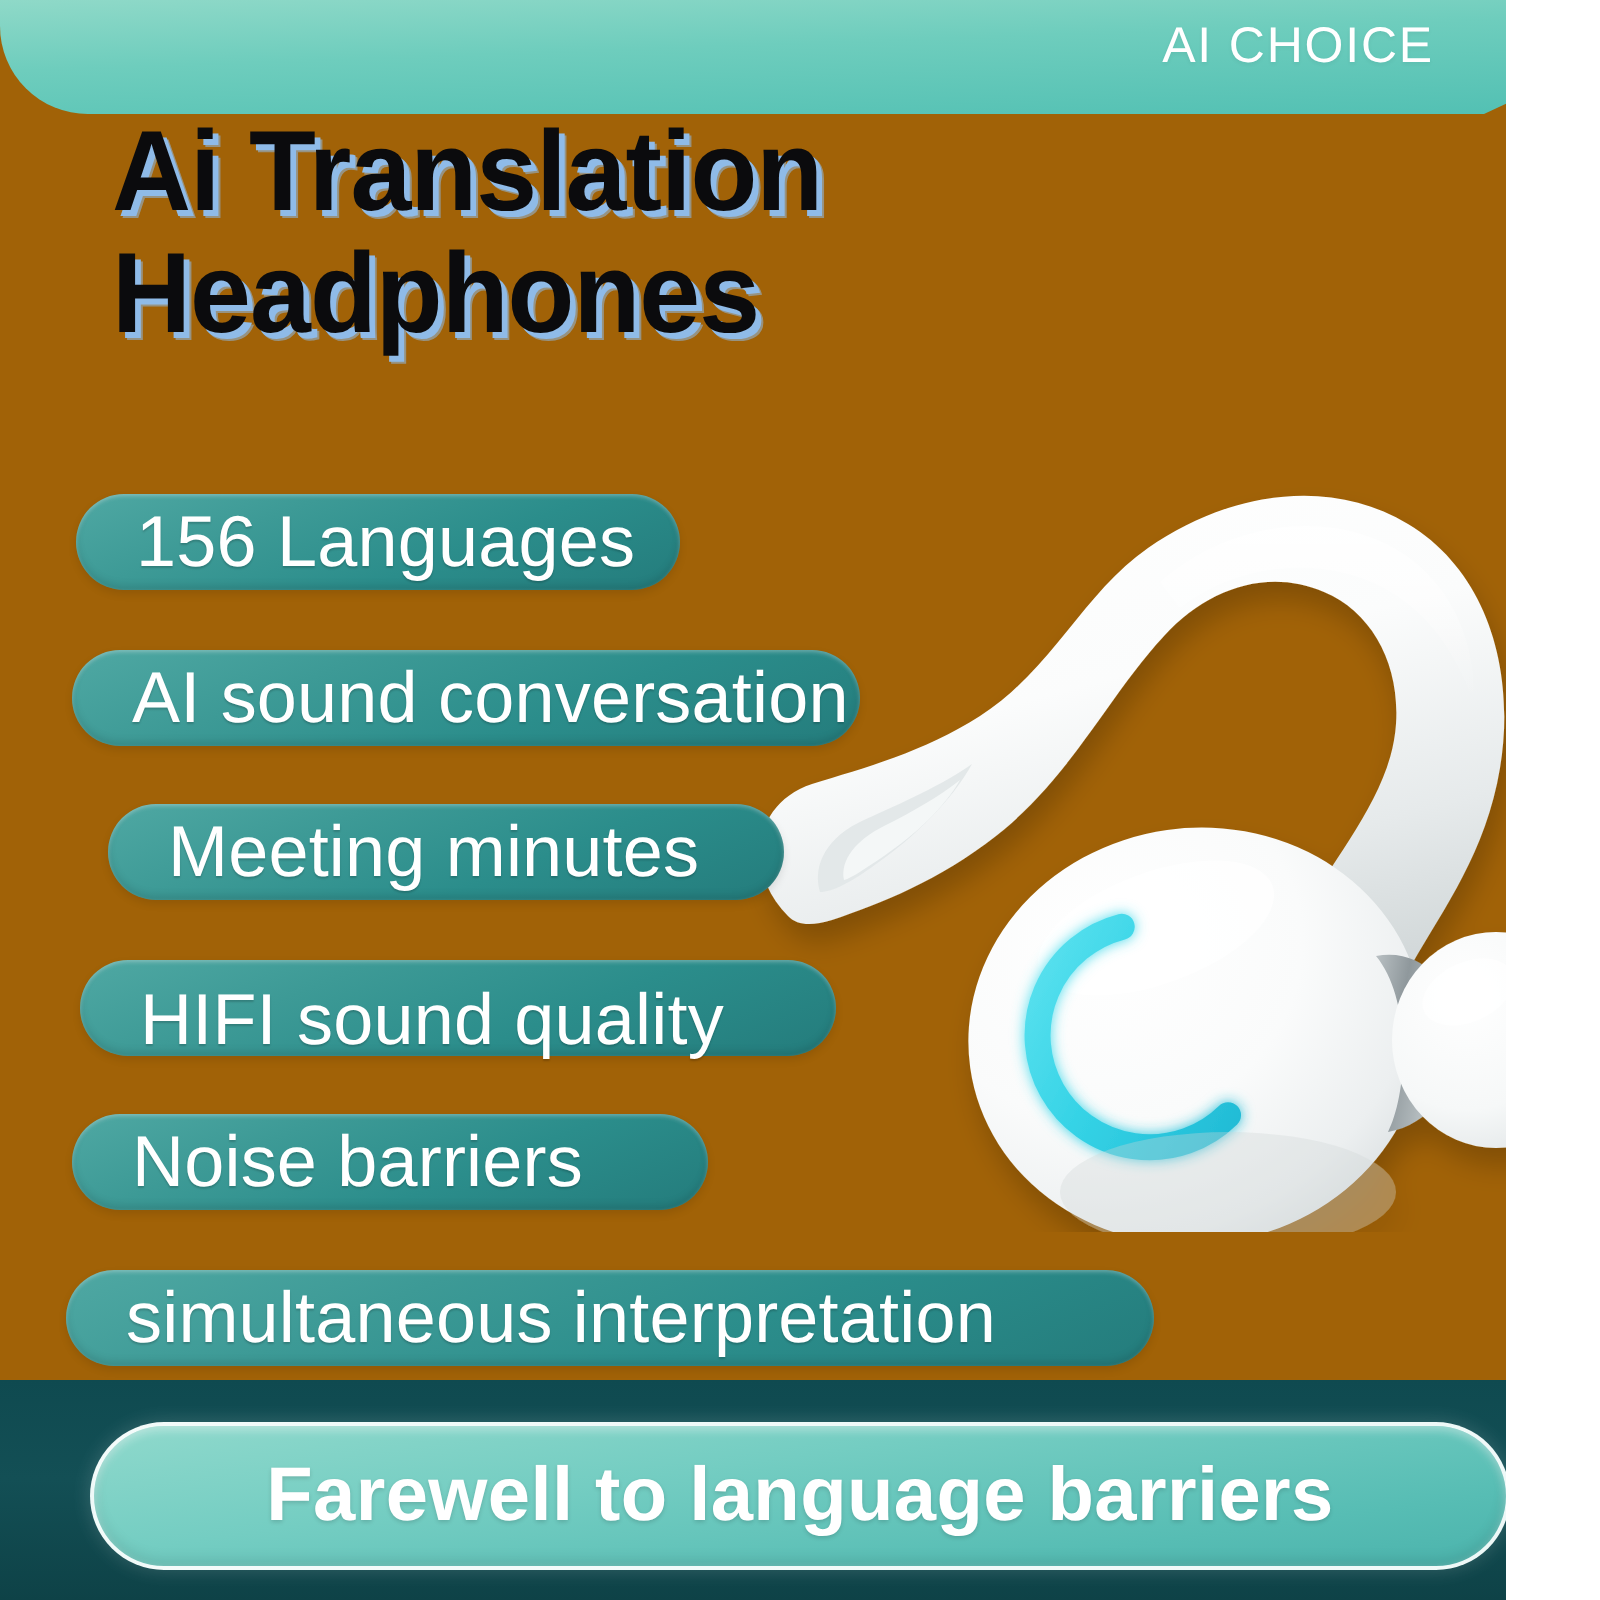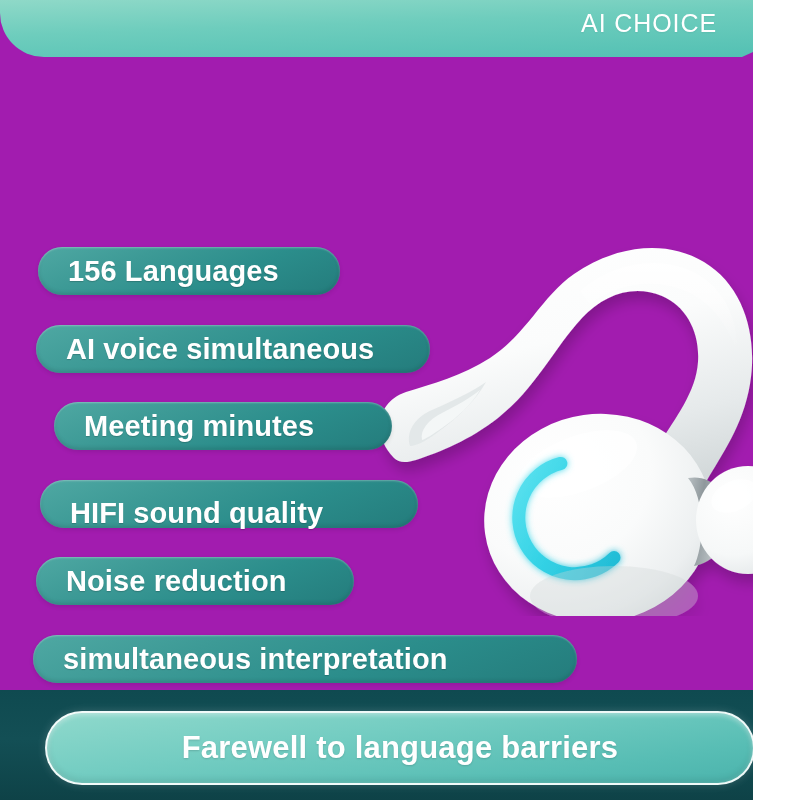--- a/index.html
+++ b/index.html
@@ -5,21 +5,21 @@
   html,body{margin:0;padding:0;}
   body{
     width:800px;height:800px;
     background:#ffffff;
     font-family:"Liberation Sans",sans-serif;
     overflow:hidden;
   }
   #page{
     position:relative;
     width:753px;height:800px;
-    background:#a21caf;
+    background:#a16207;
     overflow:hidden;
   }
 
   
   #header-banner{
     position:absolute;
     left:0;top:0;
     width:800px;height:57px;
     background:linear-gradient(178deg,#8fd9c8 0%,#6ecdbd 42%,#52c0b3 100%);
     border-bottom-left-radius:44px;
@@ -81,22 +81,22 @@
         #247c7c 100%);
     box-shadow:
       inset 0 1px 2px rgba(255,255,255,0.32),
       inset 0 -2px 4px rgba(0,0,0,0.13),
       0 2px 4px rgba(0,0,0,0.10);
     z-index:6;
   }
   .pill-label{
     color:#ffffff;
     font-family:"Liberation Sans Narrow","Liberation Sans",sans-serif;
-    font-size:29px;
-    font-weight:700;
+    font-size:36px;
+    font-weight:400;
     line-height:1;
     white-space:nowrap;
     letter-spacing:0.1px;
     padding:0 30px;
     text-shadow:0 1px 1px rgba(0,0,0,0.18);
   }
 
   
   #product{
     position:absolute;
@@ -125,37 +125,41 @@
       inset 0 -3px 7px rgba(0,0,0,0.10),
       0 0 10px rgba(255,255,255,0.16);
     display:flex;
     align-items:center;
     justify-content:center;
     box-sizing:border-box;
   }
   #footer-label{
     color:#ffffff;
     font-family:"Liberation Sans Narrow","Liberation Sans",sans-serif;
-    font-size:31px;
+    font-size:38px;
     font-weight:700;
     letter-spacing:0.2px;
     white-space:nowrap;
     text-shadow:0 1px 2px rgba(0,0,0,0.15);
   }
 </style>
 </head>
 <body>
 
 <div id="page">
 
   <div id="header-banner">
     <div id="header-banner-inner"></div>
   </div>
   <div id="brand-tag">AI CHOICE</div>
 
+  <div id="title-block">
+    <div class="title-line">Ai Translation</div>
+    <div class="title-line">Headphones</div>
+  </div>
 
   <div id="product">
     <svg viewBox="0 0 440 420" xmlns="http://www.w3.org/2000/svg">
       <defs>
         <linearGradient id="hookGrad" x1="0" y1="0" x2="0.35" y2="1">
           <stop offset="0%" stop-color="#ffffff"></stop>
           <stop offset="44%" stop-color="#fbfcfc"></stop>
           <stop offset="78%" stop-color="#e6eaeb"></stop>
           <stop offset="100%" stop-color="#d3d9da"></stop>
         </linearGradient>
@@ -262,30 +266,30 @@
         <ellipse cx="248" cy="400" rx="84" ry="30" fill="#cfd5d7" opacity="0.34"></ellipse>
       </g>
     </svg>
   </div>
 
   <div id="features">
     <div class="pill" style="left: 38px; top: 3px; width: 302px;">
       <span class="pill-label">156 Languages</span>
     </div>
     <div class="pill" style="left: 36px; top: 81px; width: 394px;">
-      <span class="pill-label">AI voice simultaneous</span>
+      <span class="pill-label">AI sound conversation</span>
     </div>
     <div class="pill" style="left: 54px; top: 158px; width: 338px;">
       <span class="pill-label">Meeting minutes</span>
     </div>
     <div class="pill" style="left: 40px; top: 236px; width: 378px; align-items: flex-end;">
       <span class="pill-label">HIFI sound quality</span>
     </div>
     <div class="pill" style="left: 36px; top: 313px; width: 318px;">
-      <span class="pill-label">Noise reduction</span>
+      <span class="pill-label">Noise barriers</span>
     </div>
     <div class="pill" style="left: 33px; top: 391px; width: 544px;">
       <span class="pill-label">simultaneous interpretation</span>
     </div>
   </div>
 
   <div id="footer-bar">
     <div id="footer-button">
       <span id="footer-label">Farewell to language barriers</span>
     </div>

